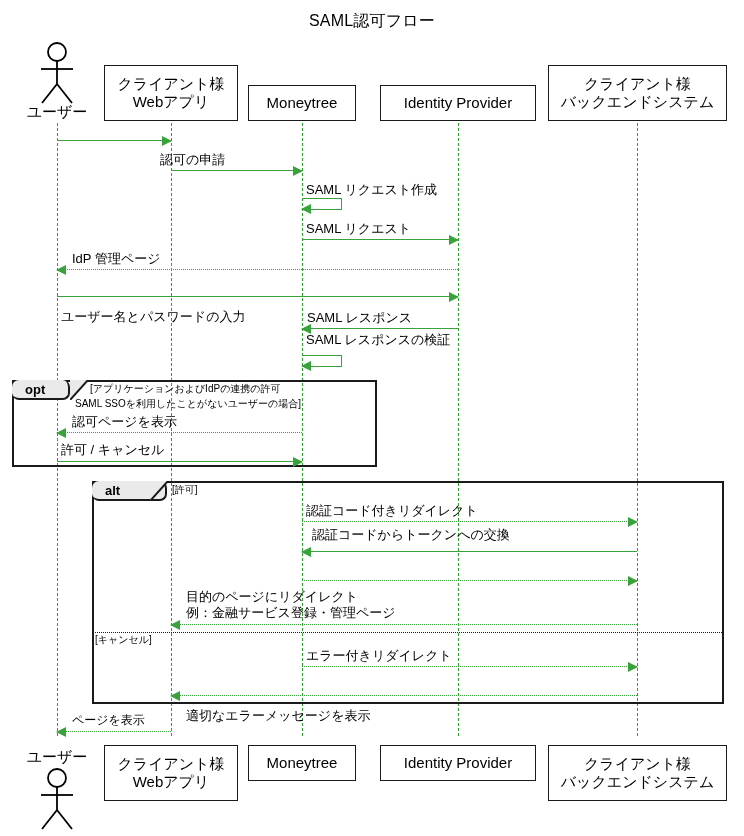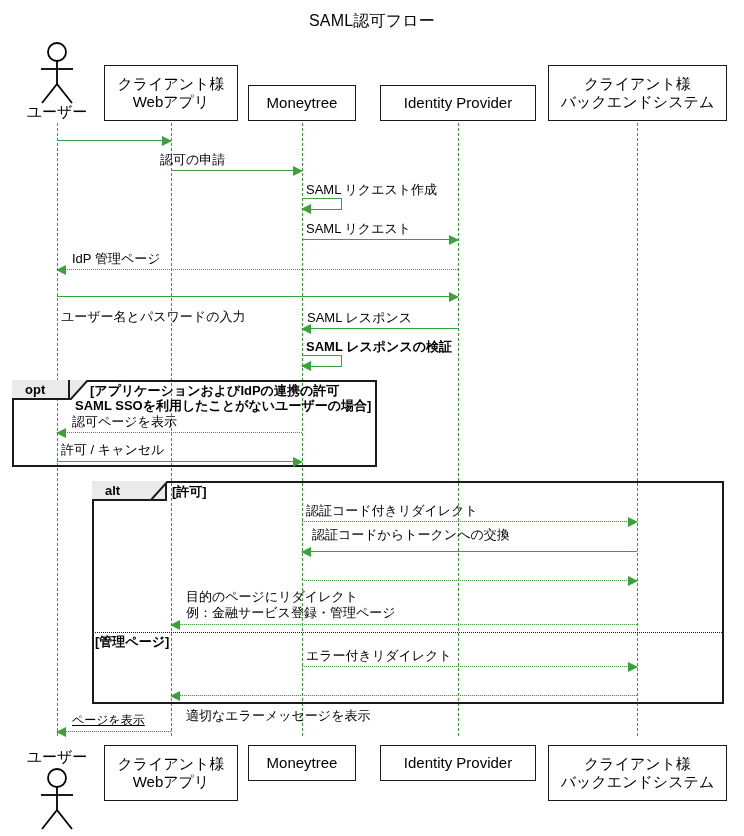--- a/index.html
+++ b/index.html
@@ -119,29 +119,30 @@
     background: #eaeaea;
     border-right: 2px solid #1a1a1a;
     border-bottom: 2px solid #1a1a1a;
     z-index: 5;
     font-size: 13px;
     font-weight: bold;
     color: #000000;
     display: flex;
     align-items: center;
     padding-left: 13px;
+    border-radius: 7px;
   }
   .frag-tab-notch {
     position: absolute;
     z-index: 5;
   }
   .frag-cond {
     position: absolute;
-    font-size: 13px;
-    font-weight: bold;
+    font-size: 10px;
+    font-weight: normal;
     color: #000000;
     white-space: pre;
     line-height: 1.25;
     z-index: 5;
   }
   .frag-divider {
     position: absolute;
     height: 0;
     border-top: 1.5px dotted #1a1a1a;
     z-index: 4;
@@ -216,21 +217,21 @@
   <div class="msg-label" style="left:61px; top:277px;margin-top:32px;">ユーザー名とパスワードの入力</div>
   <div class="msg solid" style="left:57px; top:296px; width:401px;">
     <span class="arrowhead right"></span>
   </div>
 
   <div class="msg-label" style="left:307px; top:310px;">SAML レスポンス</div>
   <div class="msg solid" style="left:302px; top:328px; width:156px;">
     <span class="arrowhead left"></span>
   </div>
 
-  <div class="msg-label" style="left:306px; top:339px;font-weight:bold;">SAML レスポンスの検証</div>
+  <div class="msg-label" style="left:306px; top:332px;">SAML レスポンスの検証</div>
   <div class="selfmsg" style="left:302px; top:355px; width:40px; height:12px;">
     <span class="arrowhead left"></span>
   </div>
 
   <div class="frag" style="left:12px; top:380px; width:365px; height:87px;"></div>
   <div class="frag-tab" style="left:12px; top:380px; width:58px; height:20px;">opt</div>
   <div class="frag-tab-notch" style="left:70px; top:380px; width:18px; height:20px;">
     <svg width="18" height="20" viewBox="0 0 18 20">
       <polygon points="0,0 18,0 0,20" fill="#eaeaea"></polygon>
       <line x1="18" y1="0" x2="0" y2="20" stroke="#1a1a1a" stroke-width="2"></line>
@@ -274,33 +275,33 @@
     <span class="arrowhead right"></span>
   </div>
 
   <div class="msg-label" style="left:186px; top:589px;">目的のページにリダイレクト
 例：金融サービス登録・管理ページ</div>
   <div class="msg dotted" style="left:171px; top:624px; width:466px;">
     <span class="arrowhead left"></span>
   </div>
 
   <div class="frag-divider" style="left:92px; top:632px; width:632px;"></div>
-  <div class="frag-cond" style="left:95px; top:634px;">[管理ページ]</div>
+  <div class="frag-cond" style="left:95px; top:634px;">[キャンセル]</div>
 
   <div class="msg-label" style="left:306px; top:648px;">エラー付きリダイレクト</div>
   <div class="msg dotted" style="left:302px; top:666px; width:335px;">
     <span class="arrowhead right"></span>
   </div>
 
   <div class="msg-label" style="left:186px; top:677px;margin-top:31px;">適切なエラーメッセージを表示</div>
   <div class="msg dotted" style="left:171px; top:695px; width:466px;">
     <span class="arrowhead left"></span>
   </div>
 
-  <div class="msg-label" style="left:72px; top:713px; font-size:12px;text-decoration:underline;">ページを表示</div>
+  <div class="msg-label" style="left:72px; top:713px; font-size:12px;">ページを表示</div>
   <div class="msg dotted" style="left:57px; top:731px; width:114px;">
     <span class="arrowhead left"></span>
   </div>
 
   <div class="actor-label" style="left:12px; top:748px; width:90px;">ユーザー</div>
   <div class="actor" style="left:33px; top:768px; width:48px; height:62px;">
     <svg width="48" height="62" viewBox="0 0 48 62">
       <circle cx="24" cy="10" r="9" fill="none" stroke="#000" stroke-width="1.8"></circle>
       <line x1="24" y1="19" x2="24" y2="42" stroke="#000" stroke-width="1.8"></line>
       <line x1="8" y1="27" x2="40" y2="27" stroke="#000" stroke-width="1.8"></line>

